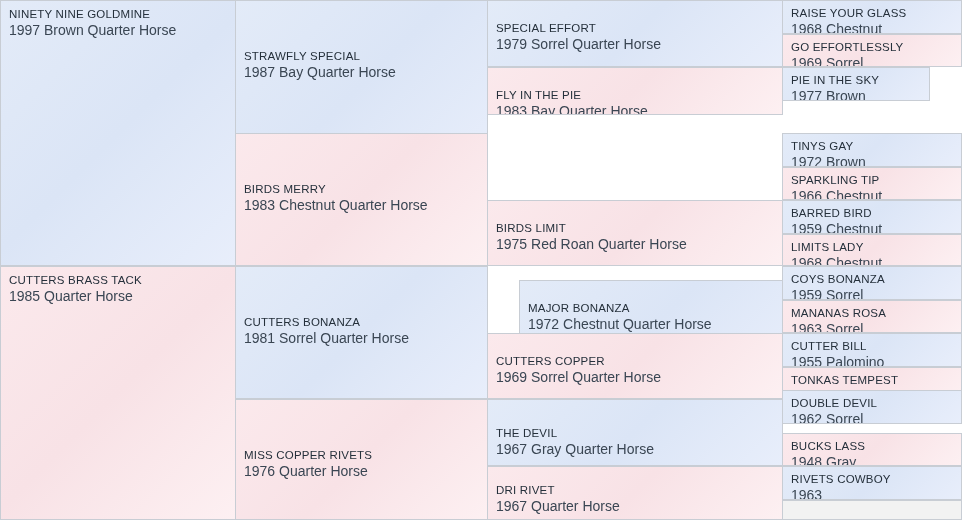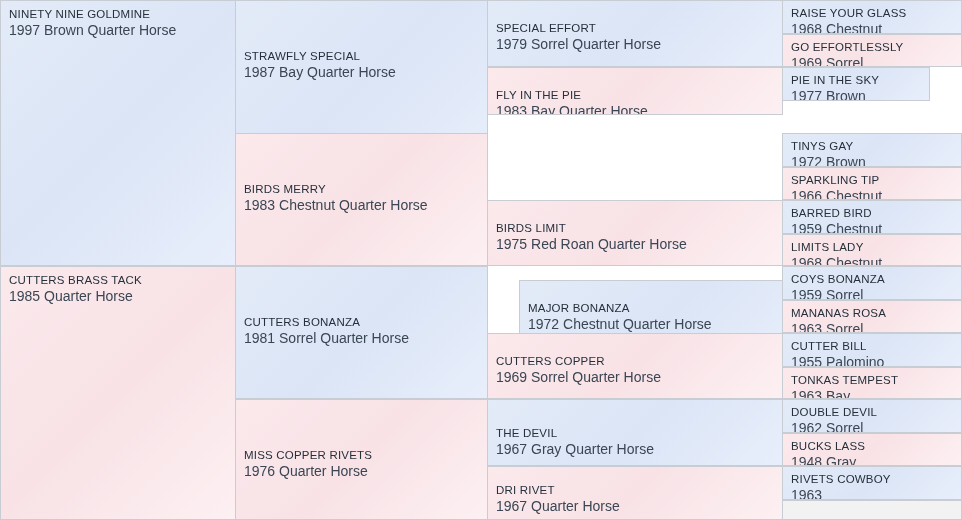--- a/index.html
+++ b/index.html
@@ -144,21 +144,21 @@
     <div class="desc">1963 Sorrel</div>
   </div>
   <div class="cell male" style="left:782px; top:333px; width:180px; height:34px;">
     <div class="name" style="margin-top:-1px;">CUTTER BILL</div>
     <div class="desc">1955 Palomino</div>
   </div>
   <div class="cell female" style="left:782px; top:367px; width:180px; height:32px;">
     <div class="name" style="margin-top:-1px;">TONKAS TEMPEST</div>
     <div class="desc">1963 Bay</div>
   </div>
-  <div class="cell male" style="left:782px; top:399px; width:180px; height:34px;">
+  <div class="cell male" style="left:782px; top:390px; width:180px; height:34px;">
     <div class="name" style="margin-top:-1px;">DOUBLE DEVIL</div>
     <div class="desc">1962 Sorrel</div>
   </div>
   <div class="cell female" style="left:782px; top:433px; width:180px; height:33px;">
     <div class="name" style="margin-top:-1px;">BUCKS LASS</div>
     <div class="desc">1948 Gray</div>
   </div>
   <div class="cell male" style="left:782px; top:466px; width:180px; height:34px;">
     <div class="name" style="margin-top:-1px;">RIVETS COWBOY</div>
     <div class="desc">1963</div>

